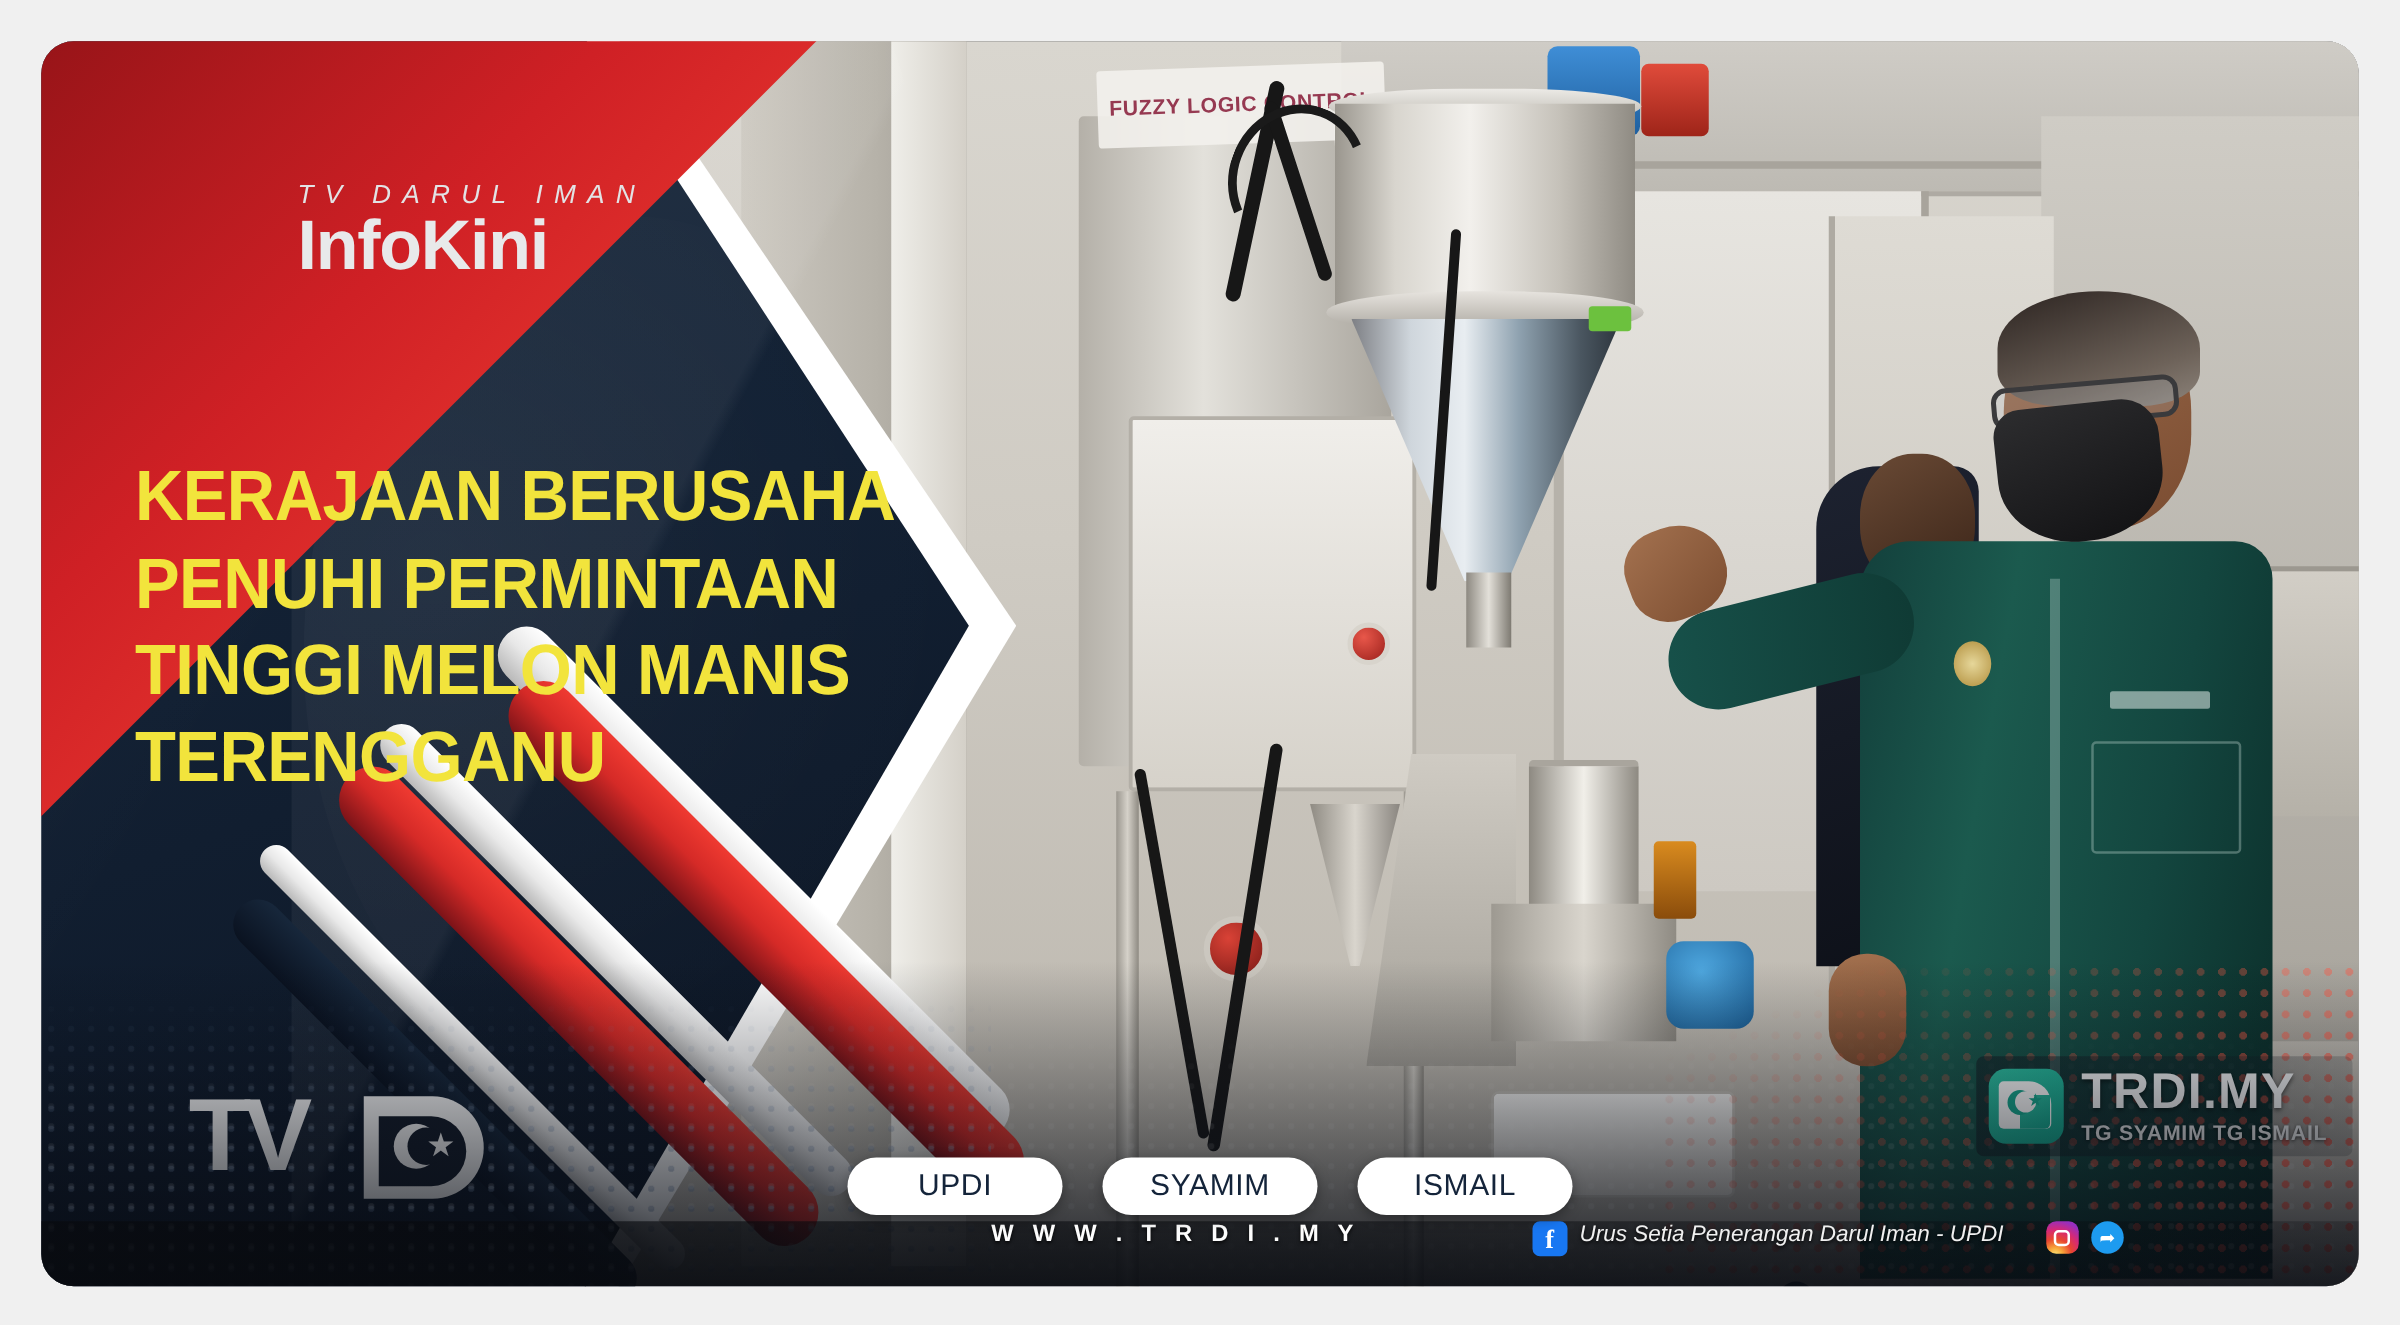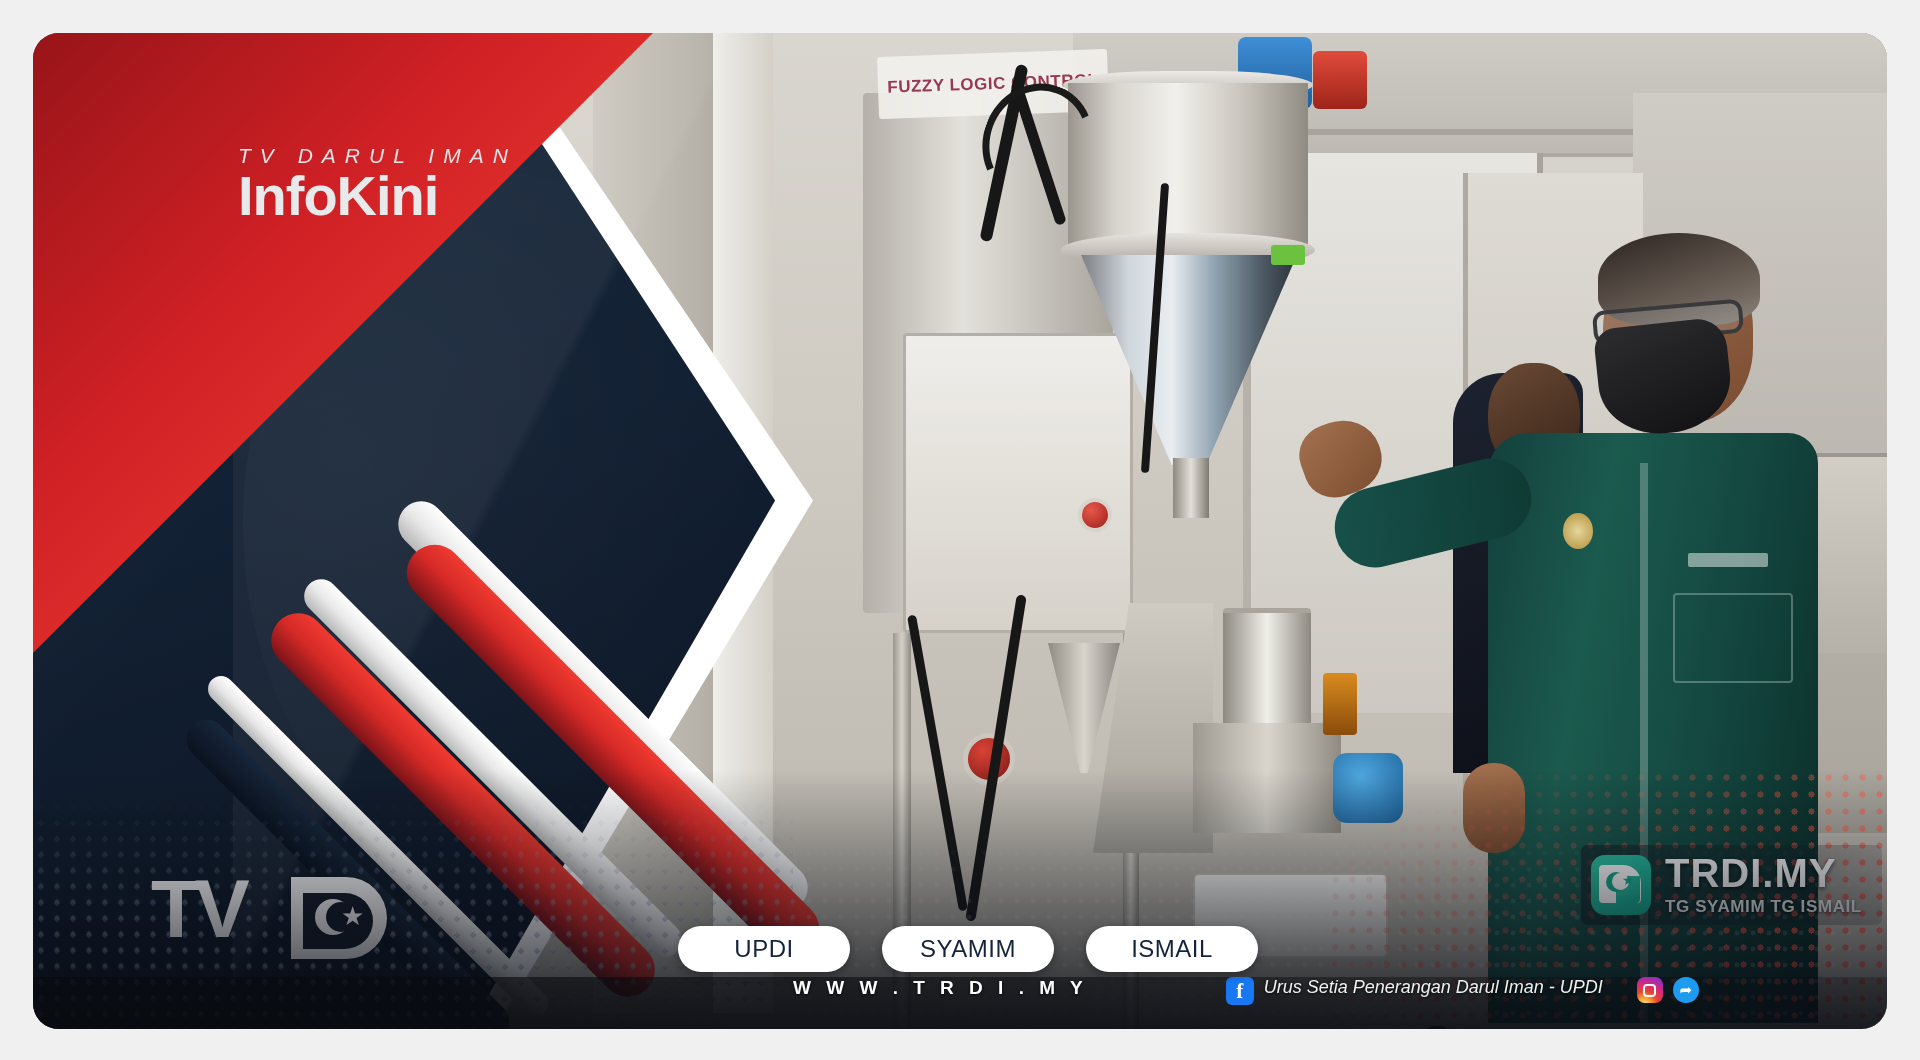--- a/index.html
+++ b/index.html
@@ -588,20 +588,26 @@
     <div class="stripe" style="left:170px;  top:410px; width:700px; height:30px;  background:linear-gradient(180deg,#1a2d42,#0b1420);"></div>
     <div class="stripe" style="left:215px;  top:410px; width:700px; height:150px; background:linear-gradient(180deg,#16283c,#0a1220);"></div>
     <div class="dots" id="dots-red"></div>
   </div>
 
   <div id="infokini">
     <div id="infokini-sub">TV DARUL IMAN</div>
     <div id="infokini-title">InfoKini</div>
   </div>
 
+  <div id="headline">
+    <div class="hl-line">KERAJAAN BERUSAHA</div>
+    <div class="hl-line">PENUHI PERMINTAAN</div>
+    <div class="hl-line">TINGGI MELON MANIS</div>
+    <div class="hl-line">TERENGGANU</div>
+  </div>
 
   <div id="tvdi">
     <div id="tvdi-text">TV</div>
     <div id="tvdi-mark"></div>
     <div id="tvdi-inner"></div>
     <div id="tvdi-crescent"></div>
     <div id="tvdi-star">★</div>
   </div>
 
   <div id="trdi-badge">

